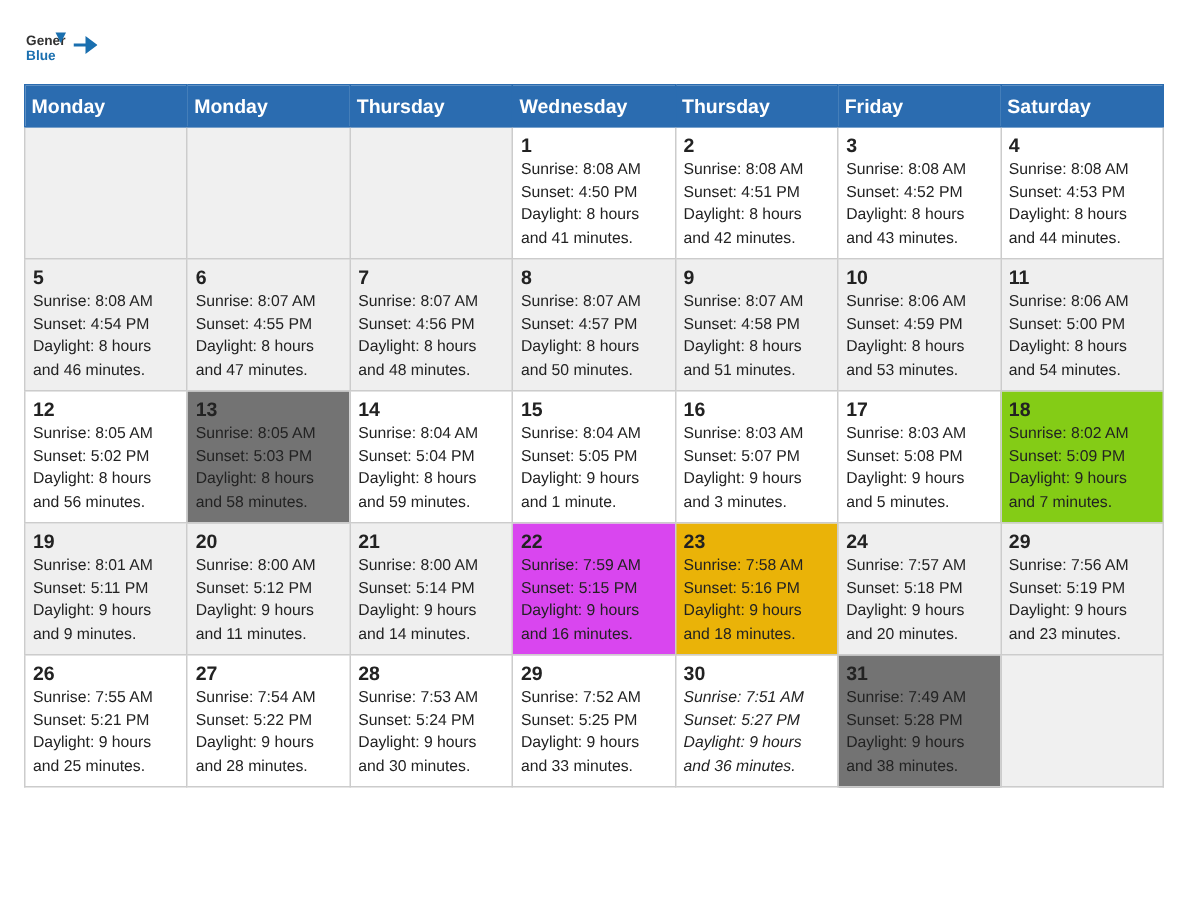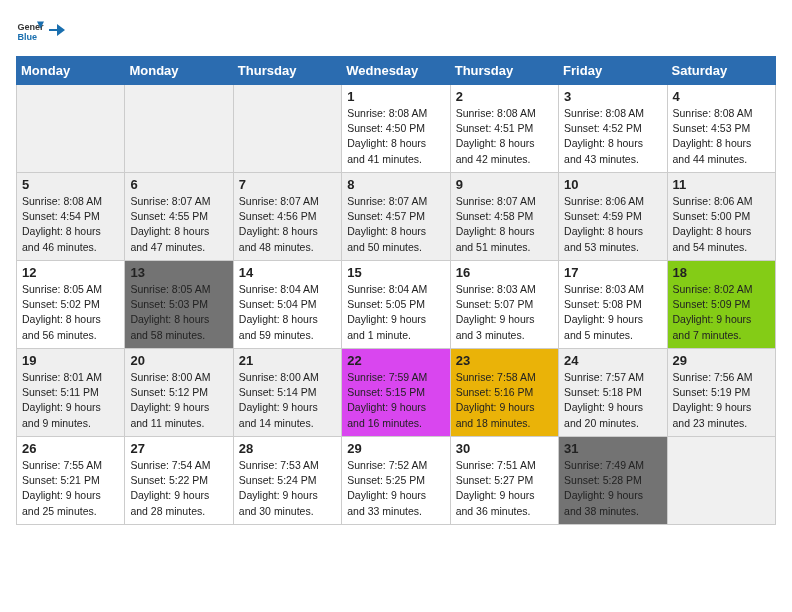--- a/index.html
+++ b/index.html
@@ -342,21 +342,21 @@
         </td>
         <td style="background: rgb(255, 255, 255);">
           <div class="day-number">29</div>
           <div class="day-info" style="white-space: pre-line;">Sunrise: 7:52 AM
 Sunset: 5:25 PM
 Daylight: 9 hours
 and 33 minutes.</div>
         </td>
         <td style="background: rgb(255, 255, 255);">
           <div class="day-number">30</div>
-          <div class="day-info" style="white-space: pre-line;">Sunrise: 7:51 AM
+          <div class="day-info" style="white-space: pre-line; font-style: italic;">Sunrise: 7:51 AM
 Sunset: 5:27 PM
 Daylight: 9 hours
 and 36 minutes.</div>
         </td>
         <td style="background: #737373;">
           <div class="day-number">31</div>
           <div class="day-info" style="white-space: pre-line;">Sunrise: 7:49 AM
 Sunset: 5:28 PM
 Daylight: 9 hours
 and 38 minutes.</div>

